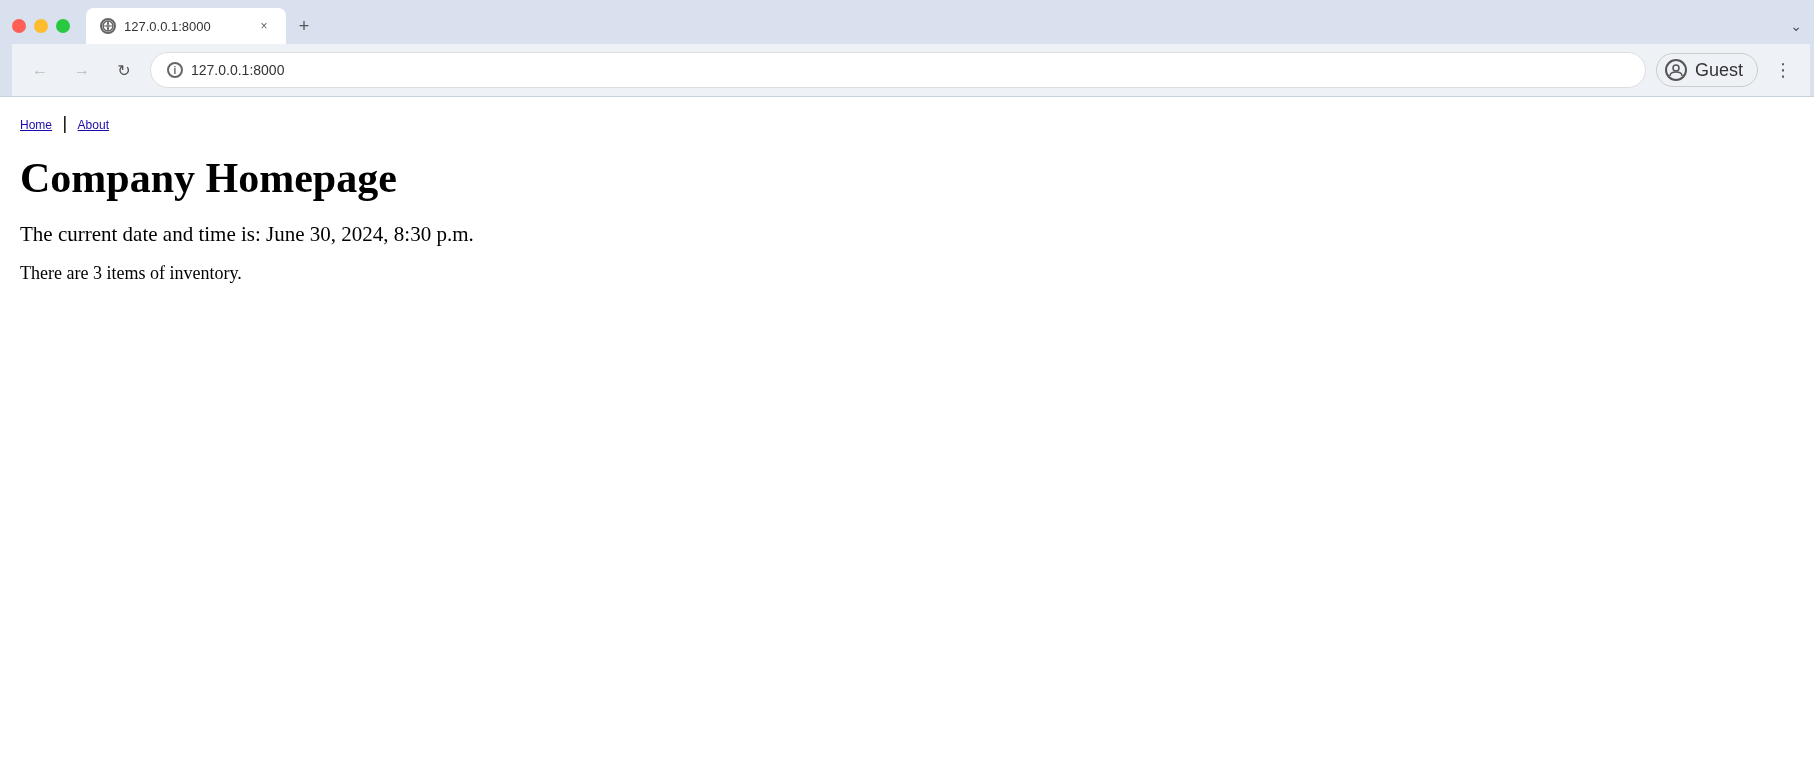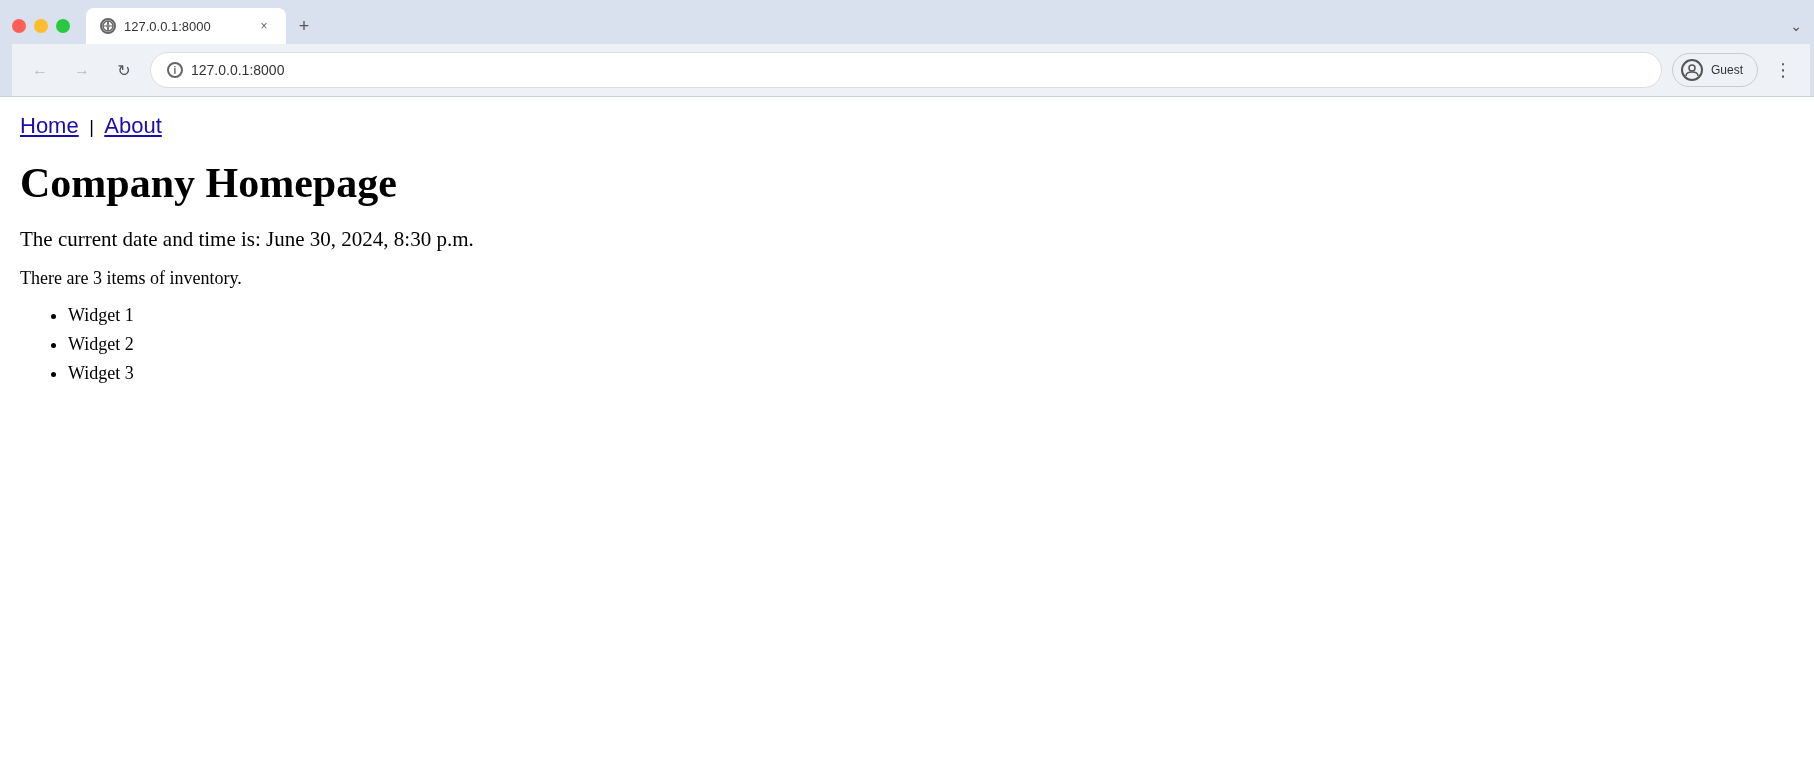--- a/index.html
+++ b/index.html
@@ -179,21 +179,21 @@
 
     .profile-btn {
       display: flex;
       align-items: center;
       gap: 8px;
       border: 1px solid #ccc;
       border-radius: 20px;
       padding: 5px 14px 5px 8px;
       background: transparent;
       cursor: pointer;
-      font-size: 12px;
+      font-size: 18px;
       color: #333;
     }
 
     .profile-icon {
       width: 22px;
       height: 22px;
       border-radius: 50%;
       border: 2px solid #555;
       display: flex;
       align-items: center;
@@ -227,21 +227,21 @@
 
     .nav-links {
       margin-bottom: 20px;
       font-size: 16px;
       font-family: Arial, sans-serif;
     }
 
     .nav-links a {
       color: #1a0dab;
       text-decoration: underline;
-      font-size: 22px;
+      font-size: 12px;
     }
 
     .nav-separator {
       font-family: Arial, sans-serif;
       font-size: 18px;
       color: #000;
       margin: 0 6px;
     }
 
     .page-title {
@@ -345,20 +345,15 @@
     <span class="nav-separator">|</span>
     <a href="#">About</a>
   </div>
 
   <h1 class="page-title">Company Homepage</h1>
 
   <p class="date-line">The current date and time is: June 30, 2024, 8:30 p.m.</p>
 
   <p class="inventory-line">There are 3 items of inventory.</p>
 
-  <ul class="inventory-list">
-    <li>Widget 1</li>
-    <li>Widget 2</li>
-    <li>Widget 3</li>
-  </ul>
 
 
 </div>
 
 </body></html>

